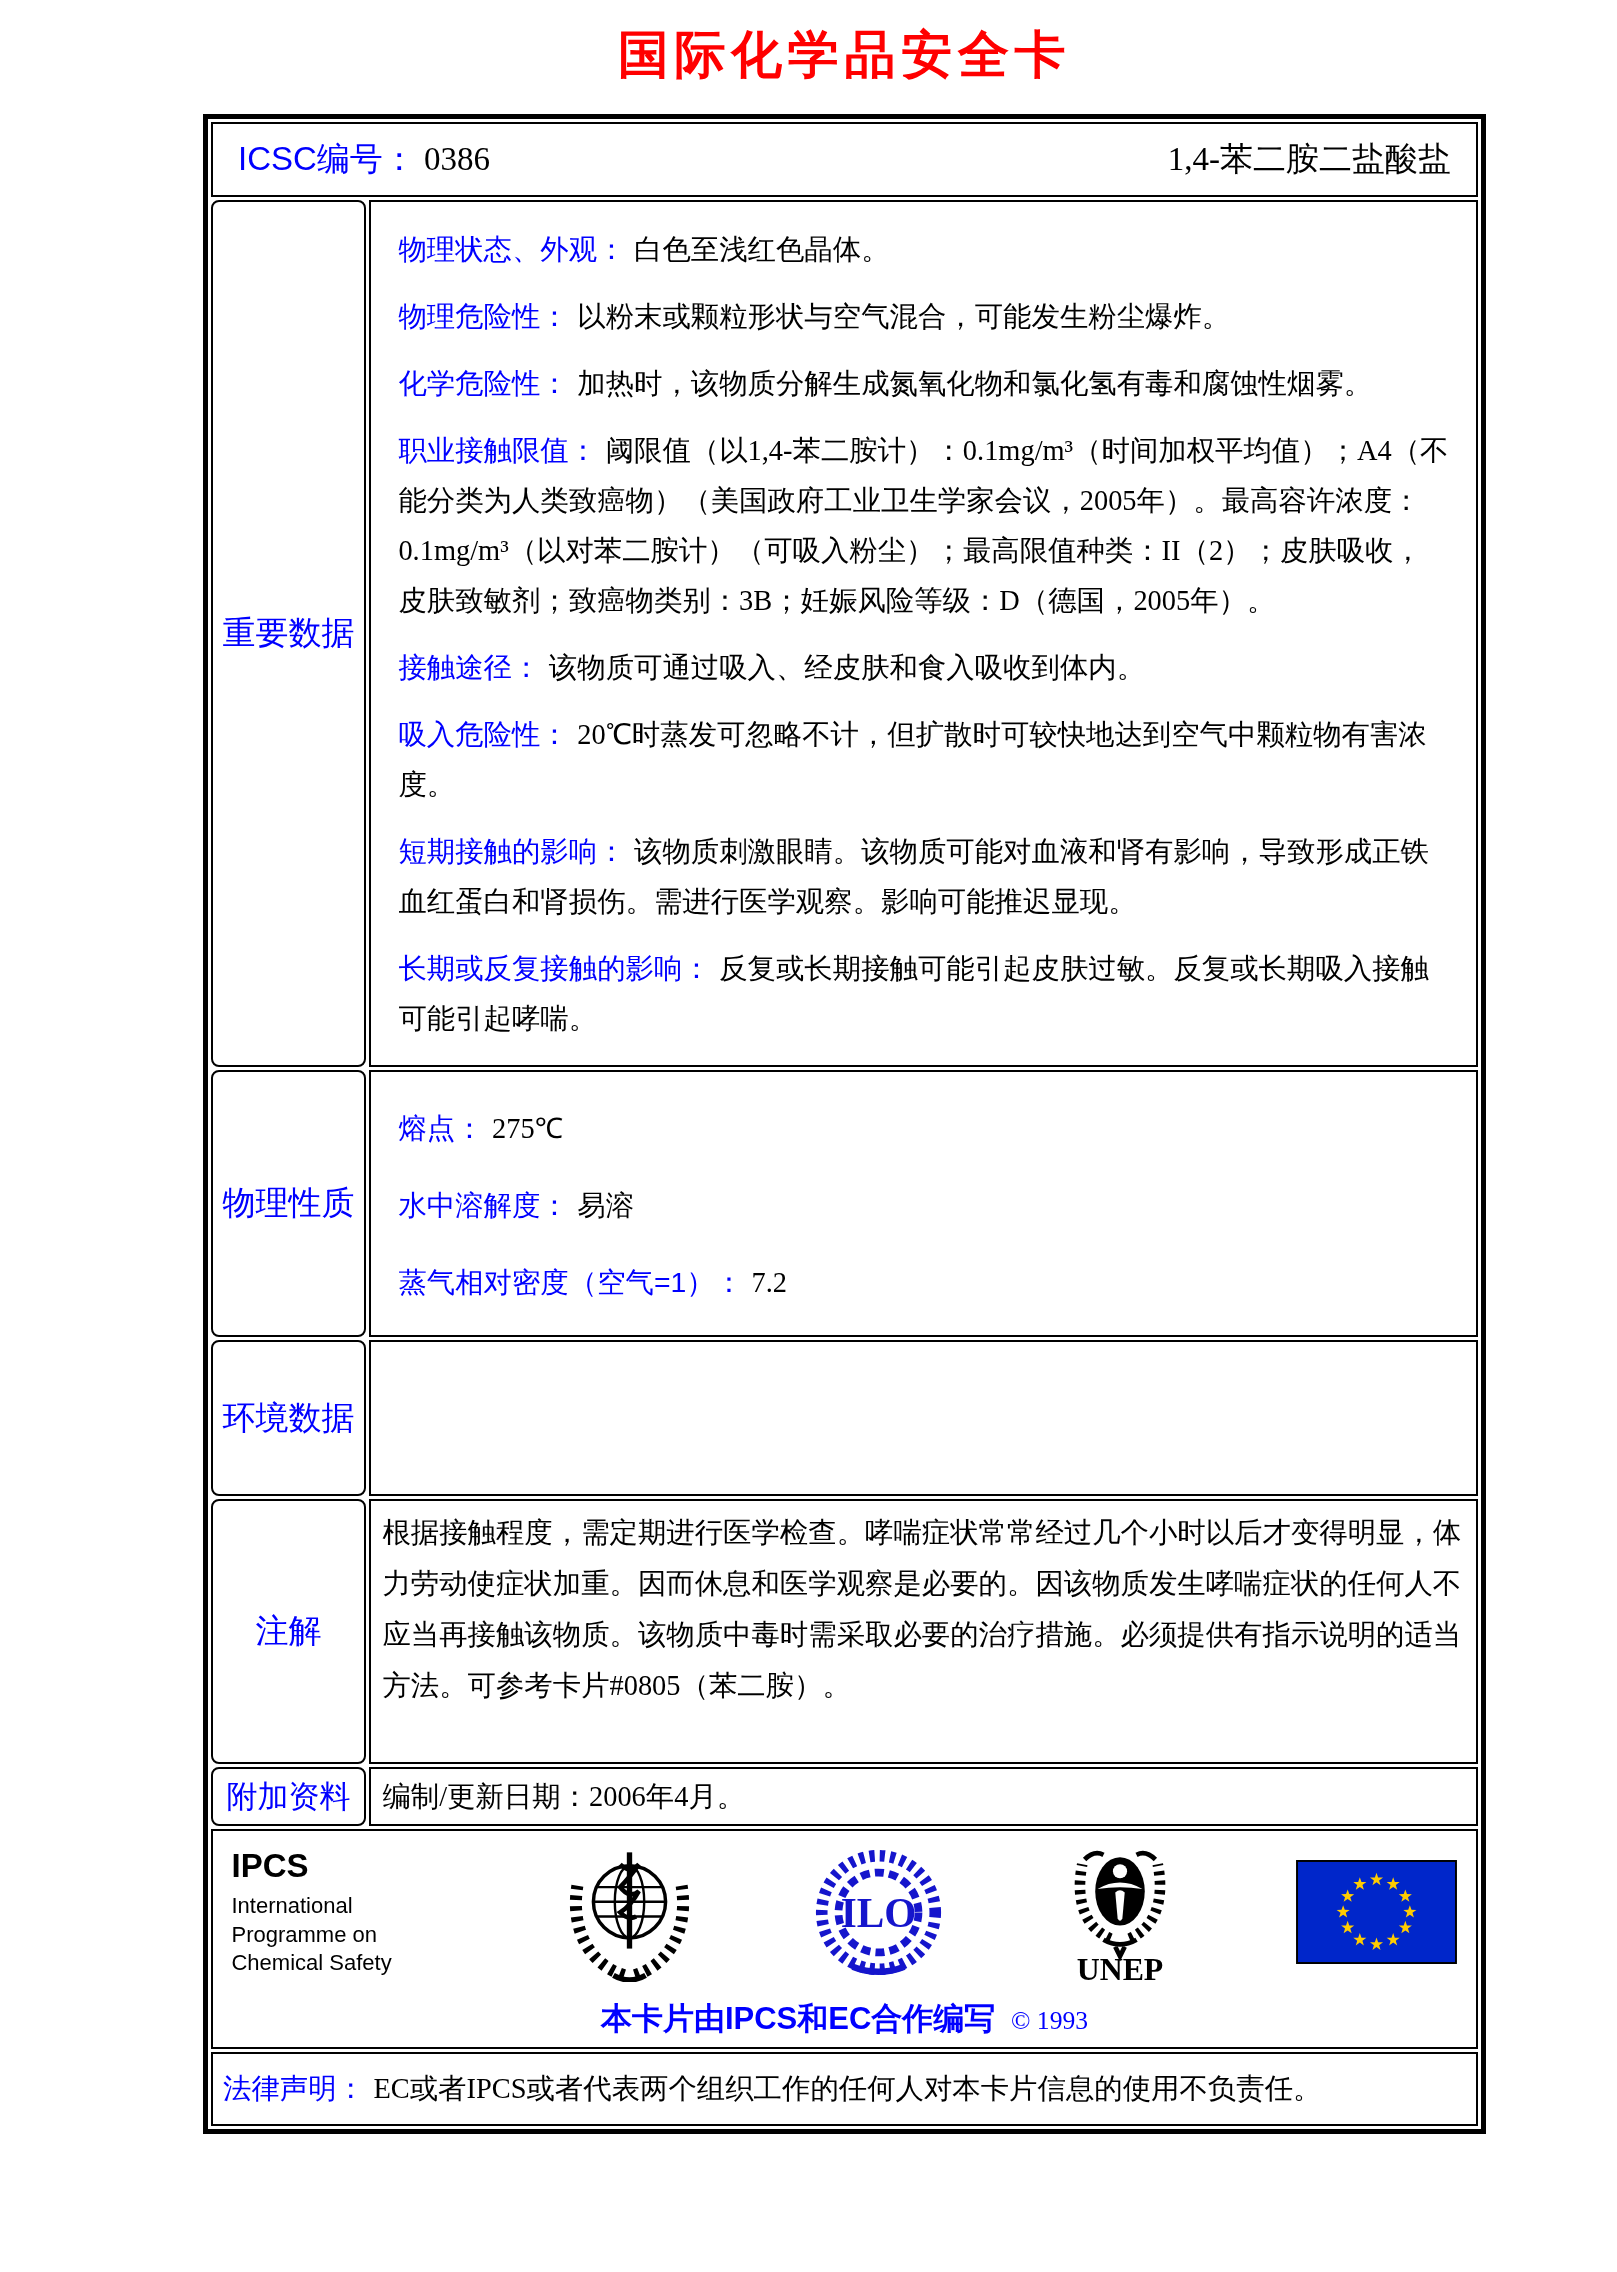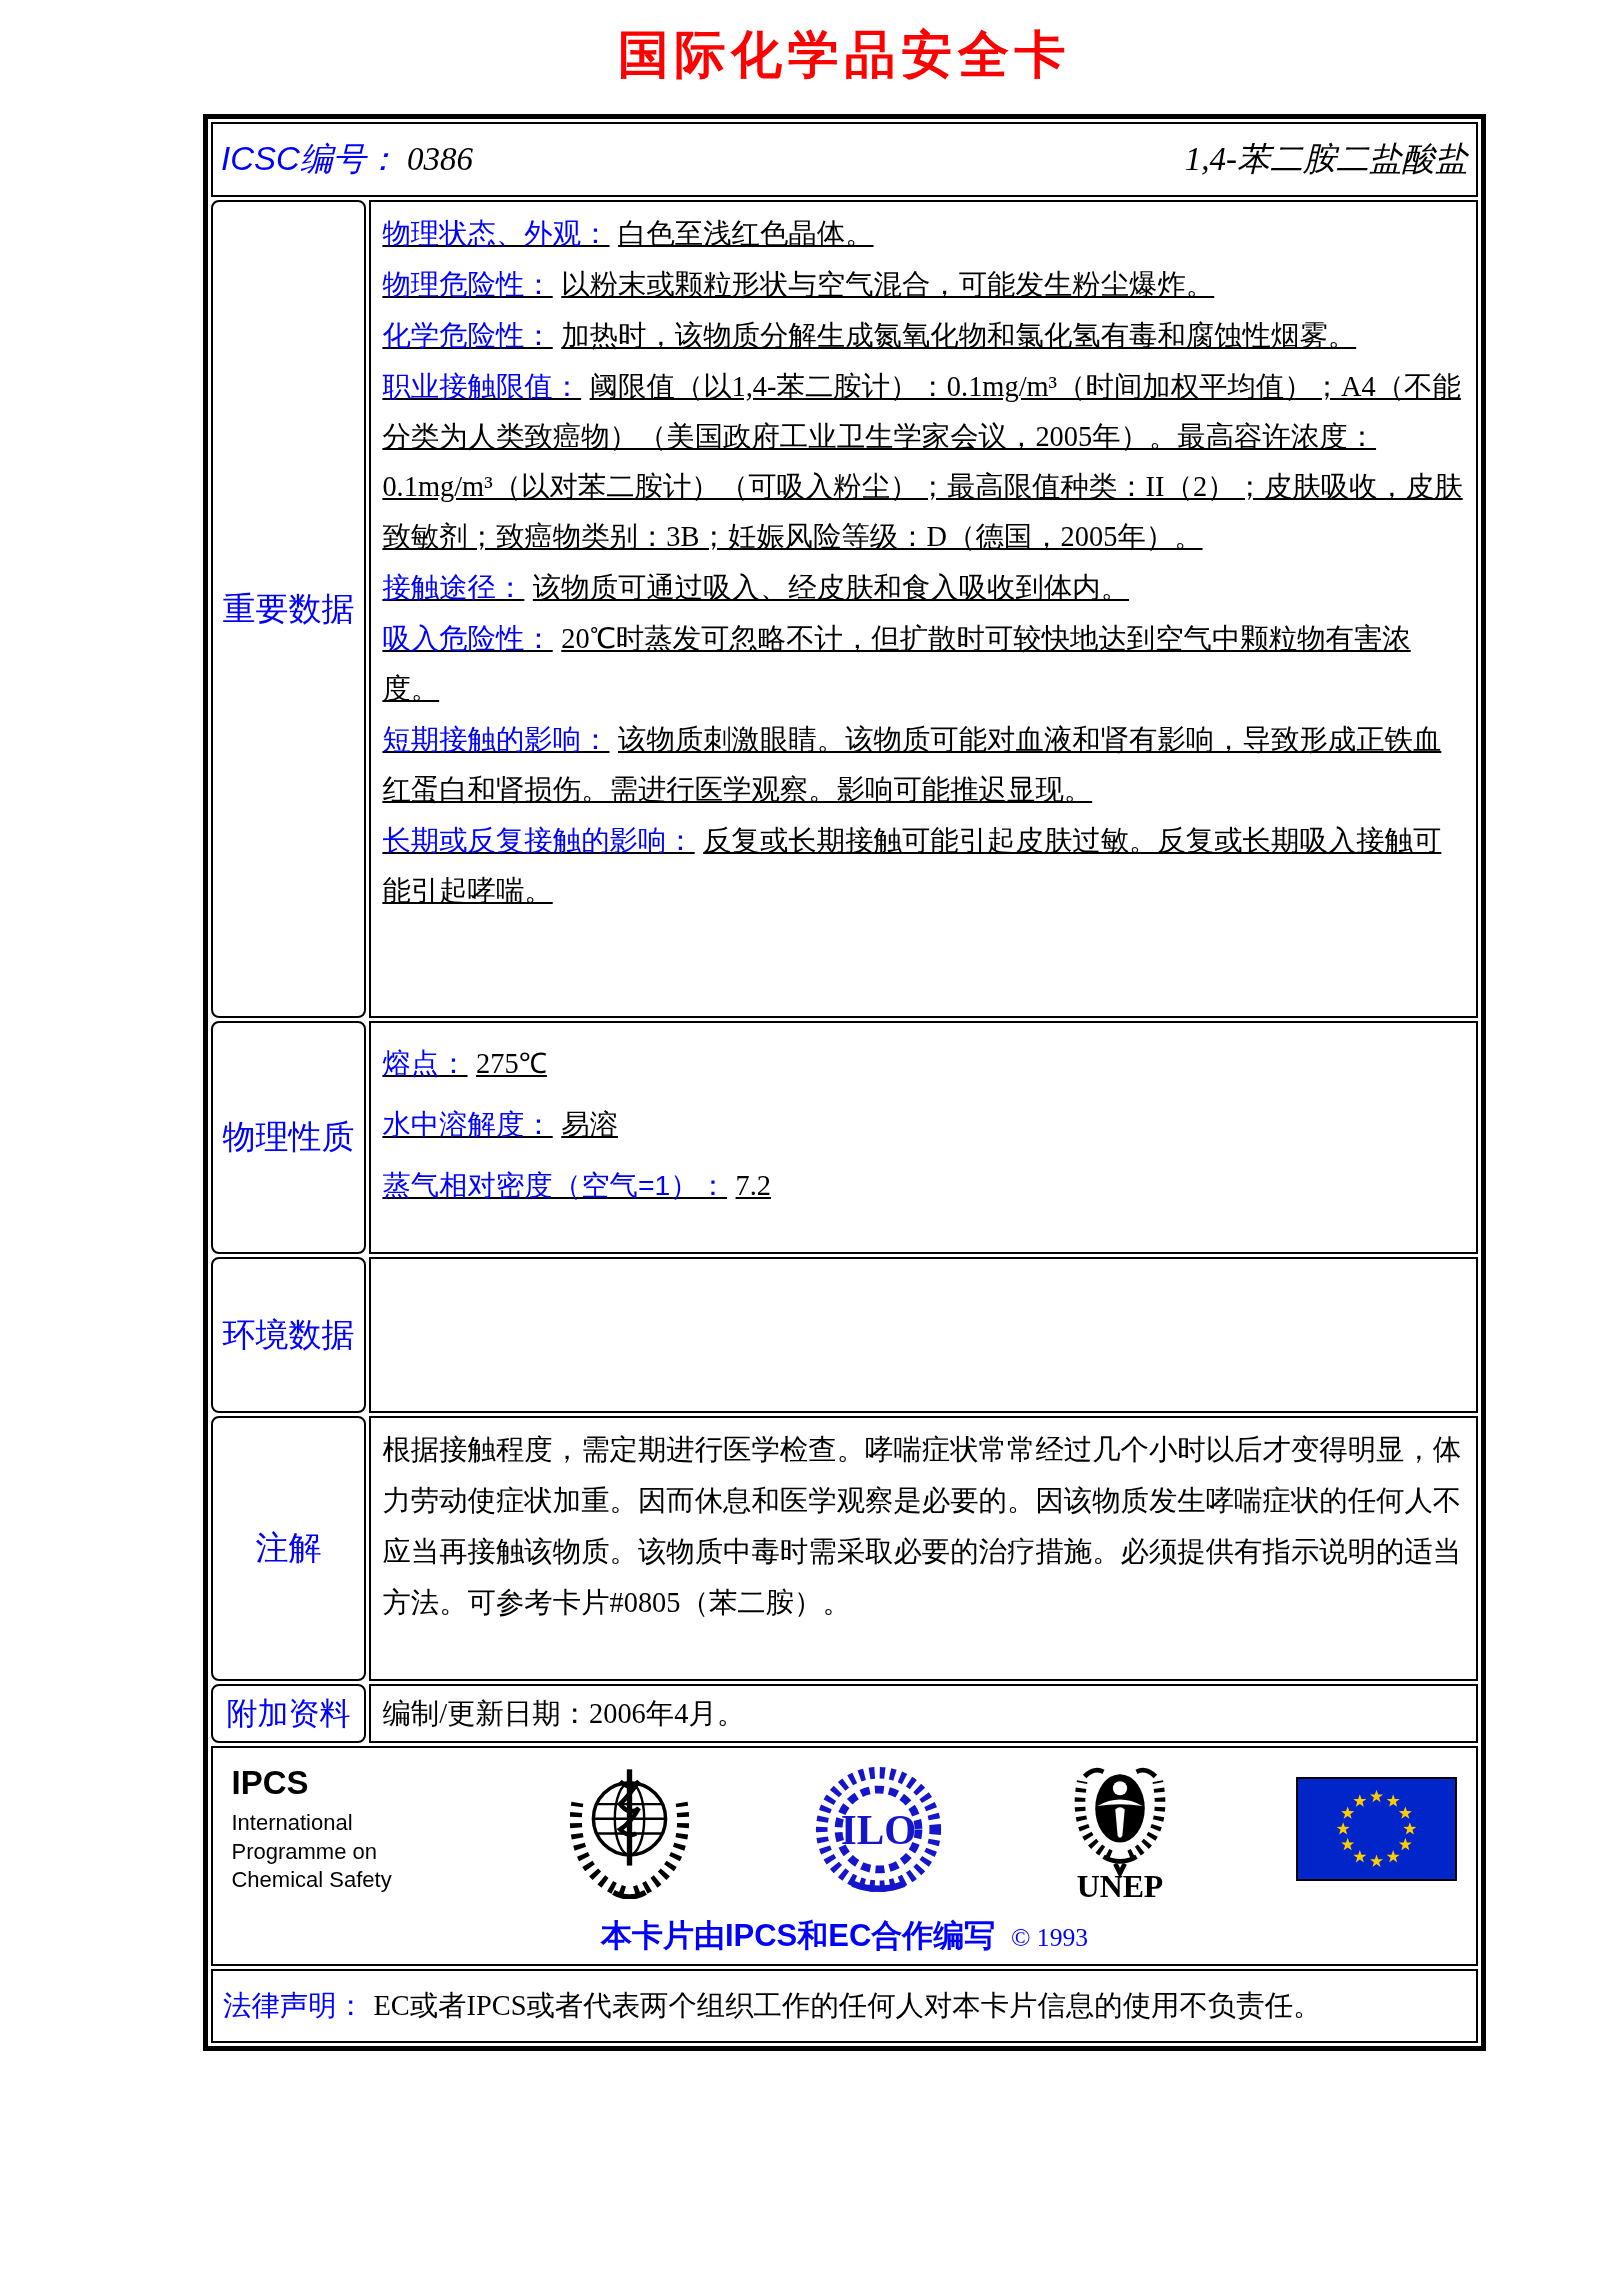--- a/index.html
+++ b/index.html
@@ -6,29 +6,29 @@
   .page{position:relative;width:1617px;height:2250px;background:#ffffff;
         font-family:"Liberation Serif",serif;color:#000;}
   .title{position:absolute;top:21.3px;left:203px;width:1283px;text-align:center;
          font-size:51px;font-weight:bold;letter-spacing:5.7px;
          font-family:"Liberation Sans",sans-serif;}
   table.card{position:absolute;left:203px;top:114px;width:1283px;
              border:5px solid #000;border-collapse:separate;border-spacing:3.6px;
              table-layout:fixed;background:#fff;}
   td{border:2.8px solid #000;background:#fff;overflow:hidden;}
   col.c-label{width:155px;}
-  .header-cell{height:71px;vertical-align:middle;padding:0 8px;font-style:italic;}
+  .header-cell{height:71px;vertical-align:middle;padding:0 25px;}
   .header-flex{display:flex;justify-content:space-between;align-items:center;
                font-size:33px;}
   .blue{color:#0000ff;}
   .sans{font-family:"Liberation Sans",sans-serif;}
   .label-cell{text-align:center;vertical-align:middle;color:#0000ff;
               font-size:33px;font-family:"Liberation Sans",sans-serif;border-radius:8px;}
   .content-cell{vertical-align:top;padding:5.7px 11.4px;font-size:28.4px;line-height:50px;}
-  .para{margin:0;text-decoration:underline;}
+  .para{margin:16px;}
   .f-label{color:#0000ff;font-family:"Liberation Sans",sans-serif;margin-right:8.5px;}
   .r-important .content-cell{height:803px;}
   .r-physical  .content-cell{height:213px;line-height:60px;padding-top:10px;}
   .r-env       .content-cell{height:141px;}
   .r-notes     .content-cell{height:249px;line-height:51px;}
   .r-additional .content-cell{height:44px;vertical-align:middle;line-height:34px;}
   .logos-cell{height:183px;vertical-align:middle;padding:7.1px 12.8px;margin-top:23px;}
   .logo-row{display:flex;align-items:center;justify-content:space-between;padding:0 5.7px;}
   .ipcs-block{width:213px;font-family:"Liberation Sans",sans-serif;}
   .ipcs-acronym{font-size:33px;font-weight:bold;margin-bottom:7.1px;}

